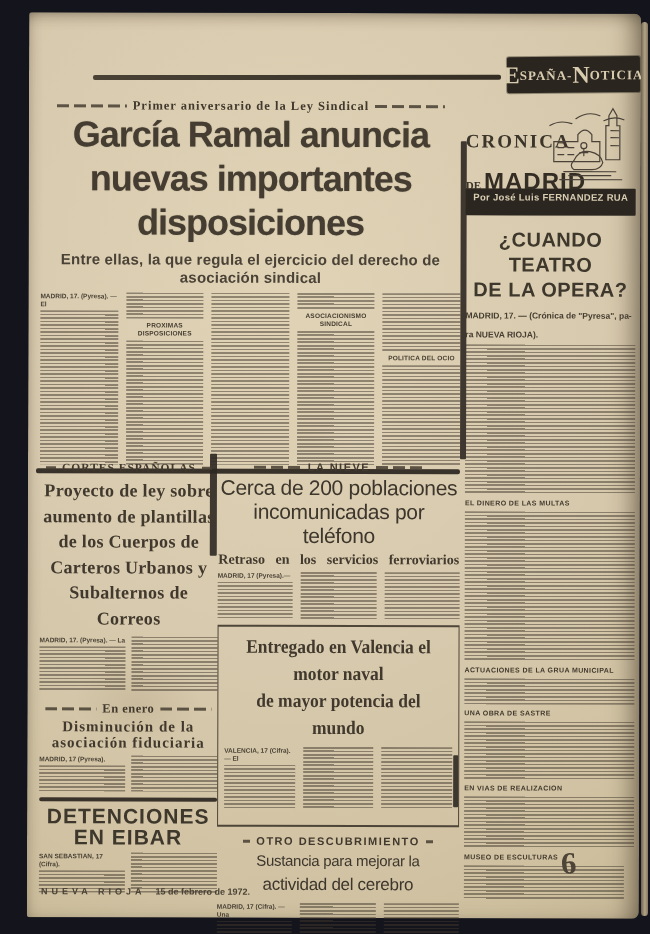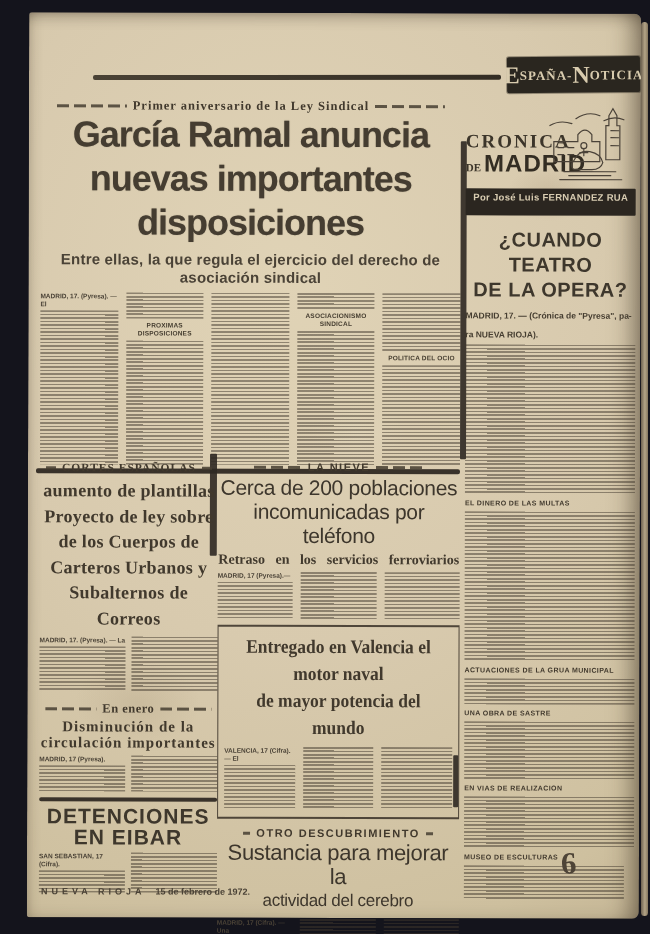--- a/index.html
+++ b/index.html
@@ -32,21 +32,21 @@
   .deck{font:700 15px/18px "Liberation Sans",sans-serif;text-align:center;color:#4a4236;letter-spacing:.2px;}
   .dateline{font:700 6.5px/8px "Liberation Sans",sans-serif;color:#4a4236;margin-bottom:2px;}
   .subhead-c{font:700 6.5px/8px "Liberation Sans",sans-serif;text-align:center;margin:3px 0;color:#453d30;letter-spacing:.2px;}
   .subhead-l{font:700 7px/9px "Liberation Sans",sans-serif;color:#41392d;letter-spacing:.4px;}
   .rule-thick{background:#39322a;height:5px;border-radius:2px;}
   .vbar{background:#2d2822;opacity:.9;border-radius:1px;}
   .serif-hl{font:700 18px/25.5px "Liberation Serif",serif;text-align:center;color:#41392d;letter-spacing:.3px;}
   .serif-hl-sm{font:700 15px/16px "Liberation Serif",serif;text-align:center;color:#41392d;letter-spacing:1px;}
   .sans-hl-light{font:400 21px/24px "Liberation Sans",sans-serif;text-align:center;color:#3d362c;letter-spacing:-.3px;}
   .nieve-sub{font:700 14px/16px "Liberation Serif",serif;text-align:center;color:#41392d;word-spacing:7px;}
-  .box-art{border:2px solid rgba(55,47,38,.85);border-left-width:1px;border-right-width:1px;padding:6px 6px 8px;}
+  .box-art{border:2px solid rgba(55,47,38,.85);border-left-width:1px;border-right-width:1px;padding:6px 6px 16px;}
   .valencia-hl{font:700 19px/27px "Liberation Serif",serif;text-align:center;color:#41392d;transform:scaleX(.92);}
   .eibar-hl{font:700 21px/21px "Liberation Sans",sans-serif;text-align:center;letter-spacing:1px;color:#3e372c;}
   .banner{position:absolute;left:478px;top:43px;width:133px;height:36px;background:#2a261f;border-radius:2px;
           display:flex;align-items:center;justify-content:center;transform:rotate(-.6deg);
           box-shadow:0 0 0 1px rgba(42,38,31,.4);color:#d8cbae;}
   .banner .cap{font:700 24px/24px "Liberation Serif",serif;}
   .banner .rest{font:700 13px/13px "Liberation Serif",serif;letter-spacing:1px;}
   .cronica-title{font:700 19px/20px "Liberation Serif",serif;letter-spacing:2px;color:#3c352a;}
   .cronica-de{font:700 11px/12px "Liberation Serif",serif;color:#3c352a;margin-right:3px;}
   .cronica-madrid{font:700 24px/24px "Liberation Sans",sans-serif;letter-spacing:1px;color:#332d23;}
@@ -113,43 +113,43 @@
     <div class="abs vbar" style="left:432px;top:128px;width:6px;height:318px;"></div>
     <div class="abs vbar" style="left:426px;top:742px;width:5px;height:52px;"></div>
 
     <div class="abs" style="left:12px;top:448px;width:178px;">
       <div class="kicker-row">
         <div class="dash"></div>
         <div class="kicker" style="font-size:11.5px;">CORTES ESPAÑOLAS</div>
         <div class="dash"></div>
       </div>
       <div style="margin-top:4px;">
+        <div class="serif-hl">Proyecto de ley sobre</div>
         <div class="serif-hl">aumento de plantillas</div>
-        <div class="serif-hl">Proyecto de ley sobre</div>
         <div class="serif-hl">de los Cuerpos de</div>
         <div class="serif-hl">Carteros Urbanos y</div>
         <div class="serif-hl">Subalternos de Correos</div>
       </div>
       <div class="cols" style="gap:6px;margin-top:5px;height:55px;">
         <div class="col">
           <div class="dateline">MADRID, 17. (Pyresa). — La</div>
           <div class="greek fill"></div>
         </div>
         <div class="col">
             <div class="greek fill"></div>
           </div>
       </div>
       <div class="kicker-row" style="margin-top:10px;">
         <div class="dash"></div>
         <div class="kicker" style="letter-spacing:.5px;">En enero</div>
         <div class="dash"></div>
       </div>
       <div style="margin-top:3px;">
         <div class="serif-hl-sm">Disminución de la</div>
-        <div class="serif-hl-sm">circulación importantes</div>
+        <div class="serif-hl-sm">asociación fiduciaria</div>
       </div>
       <div class="cols" style="gap:6px;margin-top:5px;height:36px;">
         <div class="col">
           <div class="dateline">MADRID, 17 (Pyresa).</div>
           <div class="greek fill"></div>
         </div>
         <div class="col">
             <div class="greek fill"></div>
           </div>
       </div>
@@ -207,42 +207,42 @@
               <div class="greek fill"></div>
             </div>
         </div>
       </div>
       <div class="kicker-row" style="margin:8px 20px 0;">
         <div class="dash"></div>
         <div class="kicker-sans">OTRO DESCUBRIMIENTO</div>
         <div class="dash"></div>
       </div>
       <div style="margin-top:2px;">
-        <div class="sans-hl-light" style="font-size:22px;">Sustancia para mejorar la</div>
+        <div class="sans-hl-light" style="font-size:15px;">Sustancia para mejorar la</div>
         <div class="sans-hl-light" style="font-size:17px;">actividad del cerebro</div>
       </div>
       <div class="cols g8" style="margin-top:6px;height:66px;">
         <div class="col">
           <div class="dateline">MADRID, 17 (Cifra). — Una</div>
           <div class="greek fill"></div>
         </div>
         <div class="col">
             <div class="greek fill"></div>
           </div>
         <div class="col">
             <div class="greek fill"></div>
           </div>
       </div>
     </div>
 
     <div class="abs" style="left:437px;top:92px;width:170px;">
       <div style="display:flex;height:80px;">
         <div style="width:80px;padding-top:26px;">
           <div class="cronica-title">CRONICA</div>
-          <div style="display:flex;align-items:baseline;margin-top:0;">
+          <div style="display:flex;align-items:baseline;margin-top:18px;">
             <span class="cronica-de">DE</span>
             <span class="cronica-madrid">MADRID</span>
           </div>
         </div>
         <svg width="90" height="80" viewBox="0 0 90 80" style="flex:none;">
           <g fill="none" stroke="#4a4238" stroke-width="1.2" stroke-linecap="round">
             <path d="M4 20 q10 -6 22 -2 M30 13 q12 -8 24 -3 M58 15 q10 -5 20 -1"></path>
             <path d="M63 10 l4 -7 4 7 v10 h3 v34 h-14 v-34 h3 z"></path>
             <path d="M65 25 h8 M65 32 h8 M65 40 h8"></path>
             <path d="M8 36 h24 v-7 q7 -9 14 0 v7 h8 v20 h-46 z"></path>

